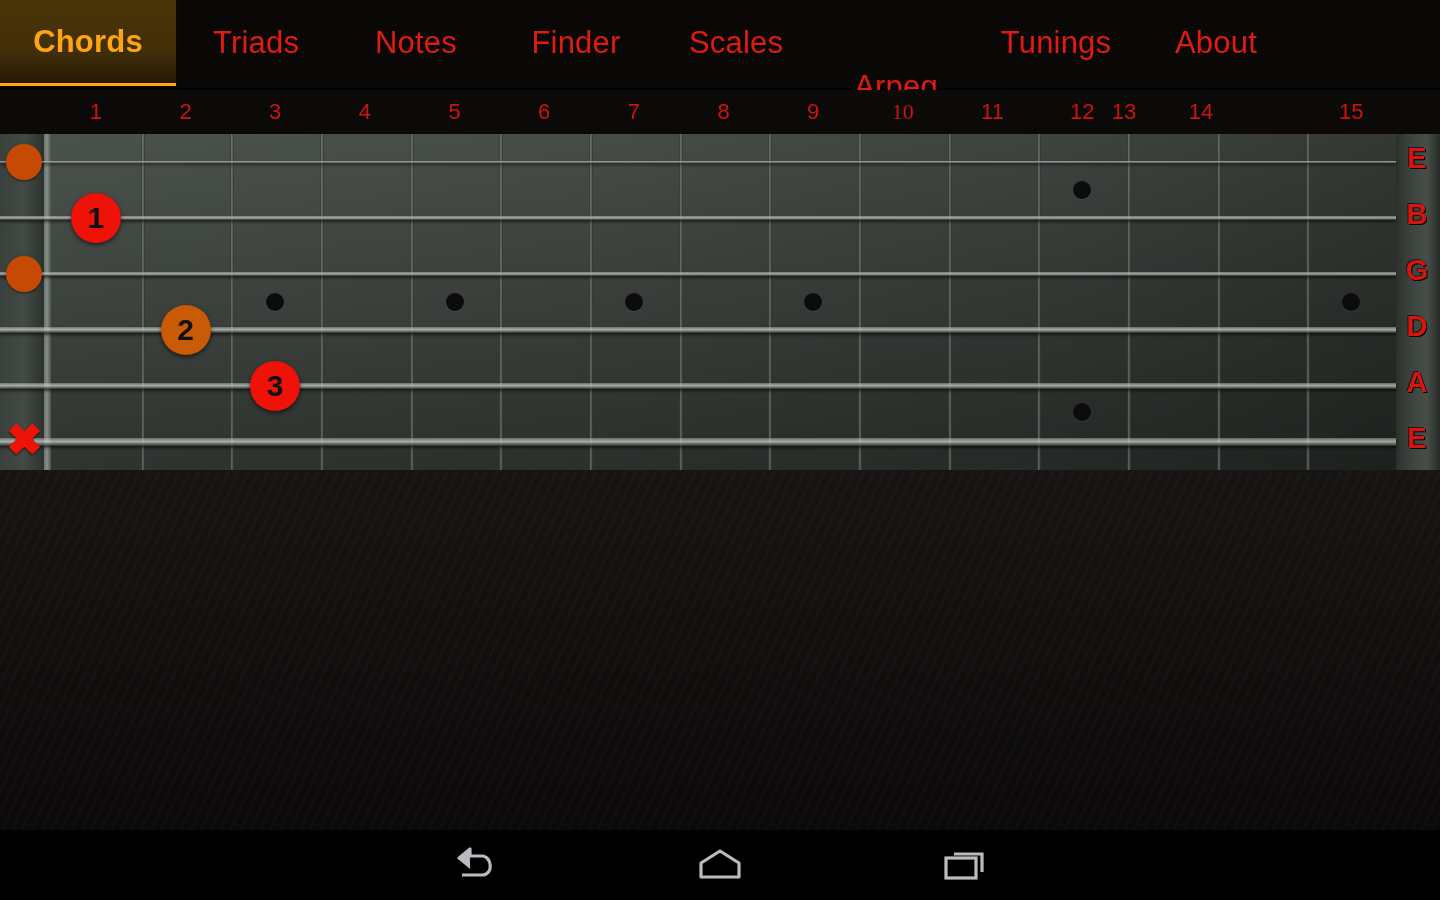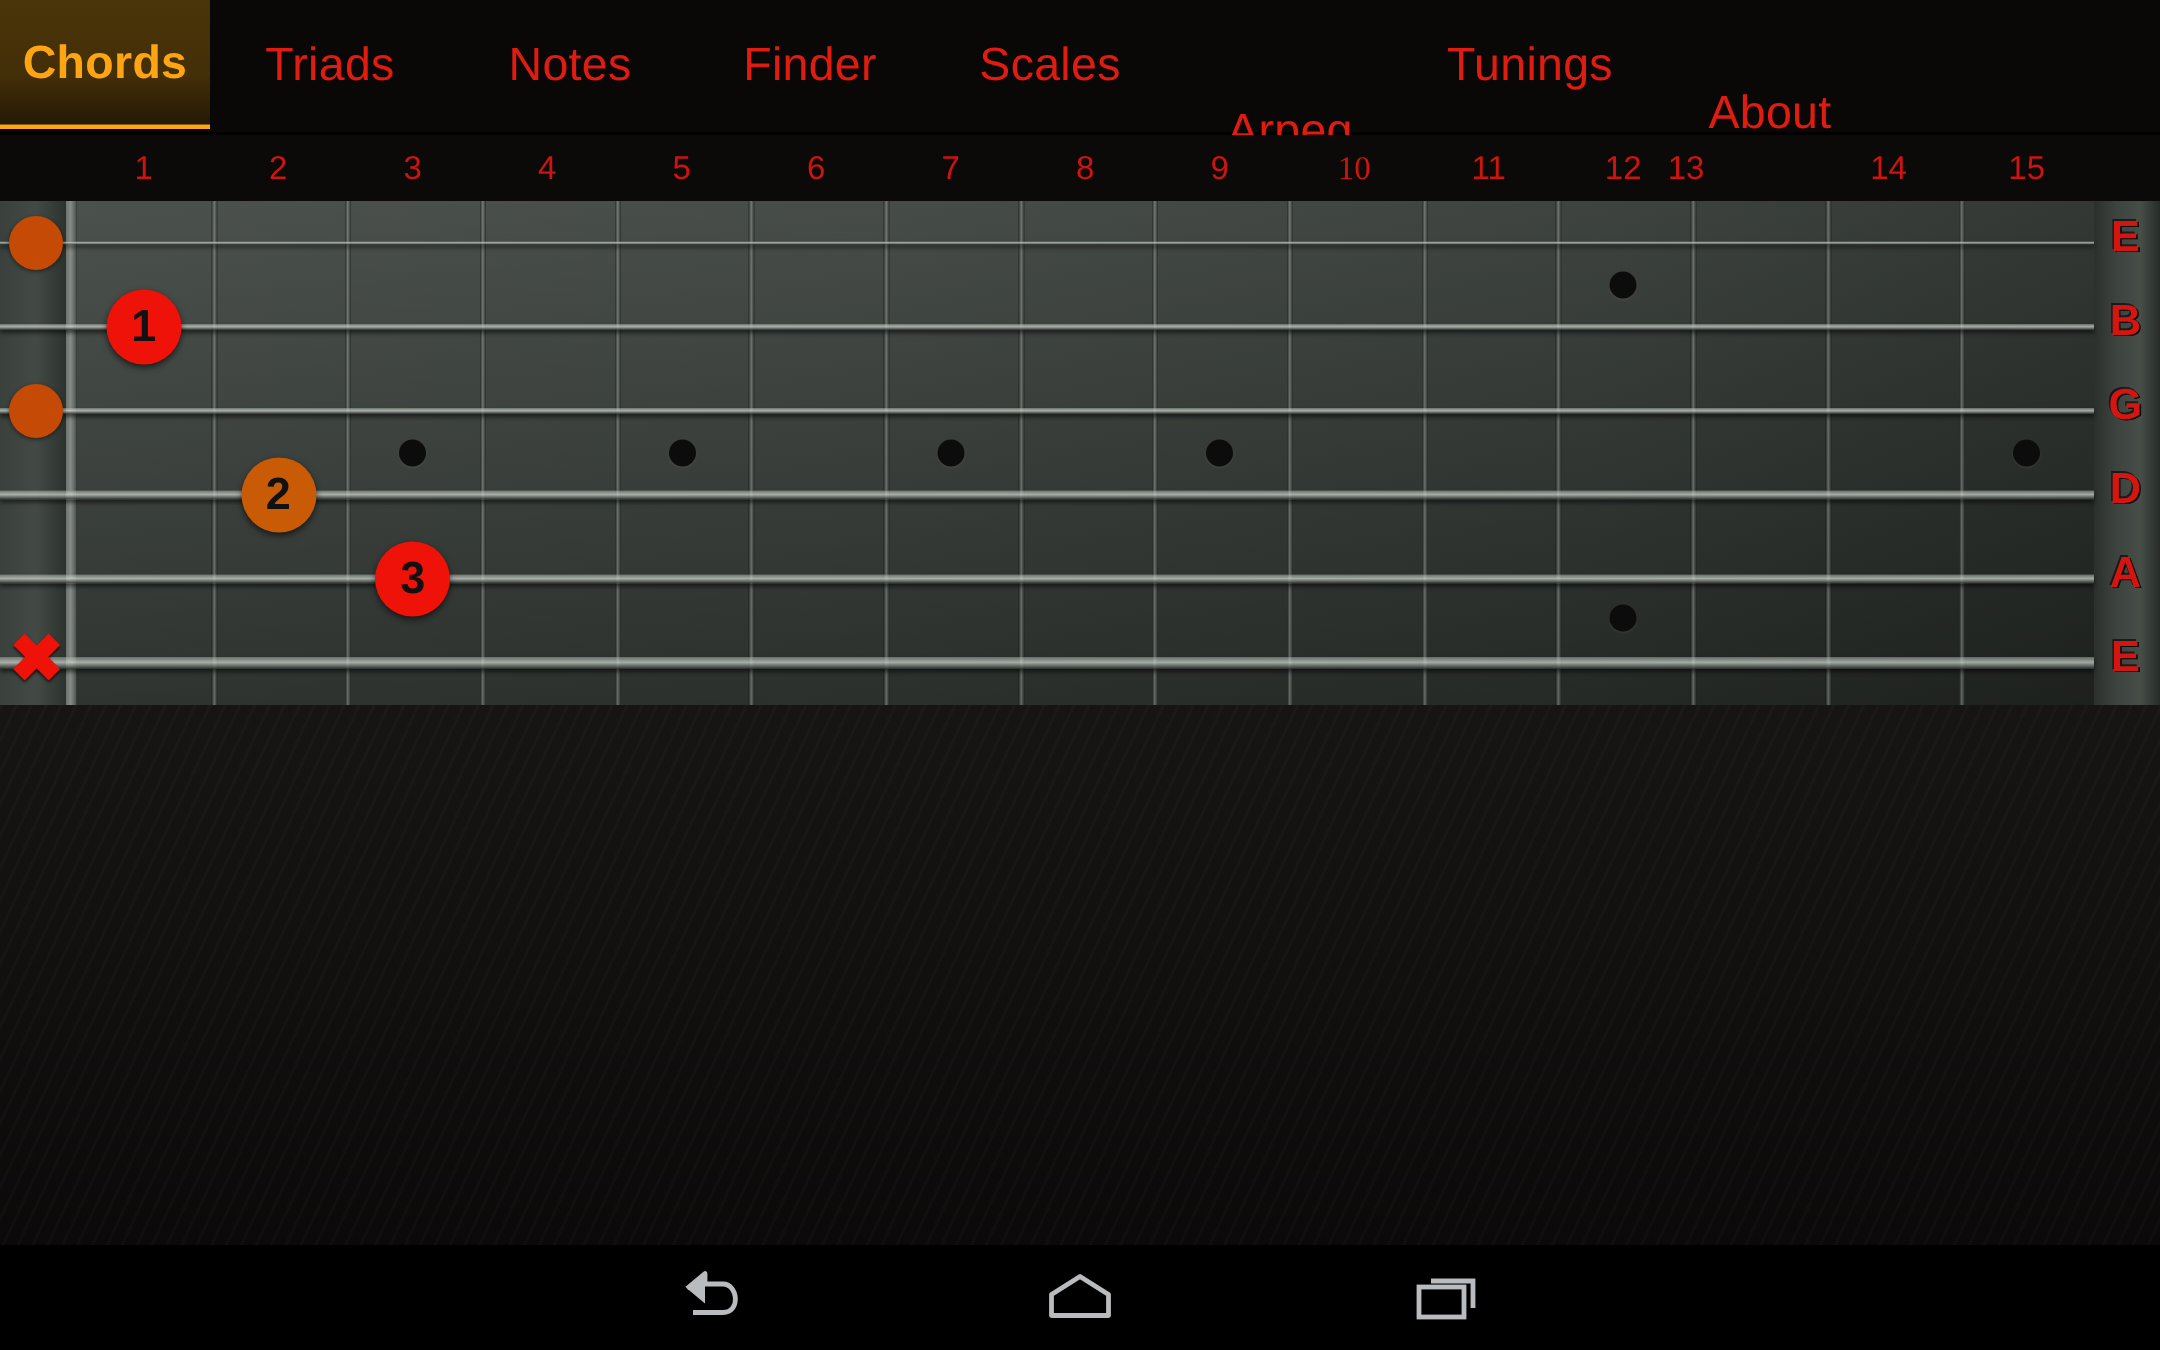--- a/index.html
+++ b/index.html
@@ -25,29 +25,29 @@
     height:86px;
     padding:0 10px;
     background:transparent;
   }
   .tab.active{
     background:linear-gradient(180deg,#4a3409 0%,#432f08 60%,#241904 100%);
     color:#ffa412;
     font-weight:bold;
     border-bottom:3px solid #ffa412;
   }
-  #tab-chords{ width:140px; }
+  #tab-chords{ width:176px; }
   #tab-triads{ width:160px; }
   #tab-quiz{ width:160px; }
   #tab-finder{ width:160px; }
   #tab-scales{ width:160px; }
   #tab-arpeg{ width:160px;margin-top:44px; }
   #tab-notes{ width:160px; }
   #tab-tunings{ width:160px; }
-  #tab-about{ width:160px;margin-top:32px; }
+  #tab-about{ width:160px; }
 
   
   #fretnums{
     position:absolute; left:0; top:90px; width:1440px; height:44px;
     background:#0c0909;
     overflow:hidden;
   }
   #fretnums .fnum{
     position:absolute; top:0; height:44px;
     display:flex; align-items:center; justify-content:center;
@@ -170,21 +170,21 @@
     <div class="fnum" style="left: 364.833px;">4</div>
     <div class="fnum" style="left: 454.5px;">5</div>
     <div class="fnum" style="left: 544.167px;">6</div>
     <div class="fnum" style="left: 633.833px;">7</div>
     <div class="fnum" style="left: 723.5px;">8</div>
     <div class="fnum" style="left: 813.167px;">9</div>
     <div class="fnum" style="left: 902.833px; font-family: Liberation Serif, serif;">10</div>
     <div class="fnum" style="left: 992.5px;">11</div>
     <div class="fnum" style="left: 1082.17px;">12</div>
     <div class="fnum" style="left: 1124px;">13</div>
-    <div class="fnum" style="left: 1259px; text-align: right;">14</div>
+    <div class="fnum" style="left: 1201px; text-align: right;">14</div>
     <div class="fnum" style="left: 1351.17px;">15</div>
   </div>
 
 <div id="board">
   <div id="nutzone"></div>
   <div id="wood"></div>
   <div id="nut"></div>
   <div id="edgeright"></div>
 <div class="fretline" style="left: 140.667px;"></div>
     <div class="fretline" style="left: 230.333px;"></div>

